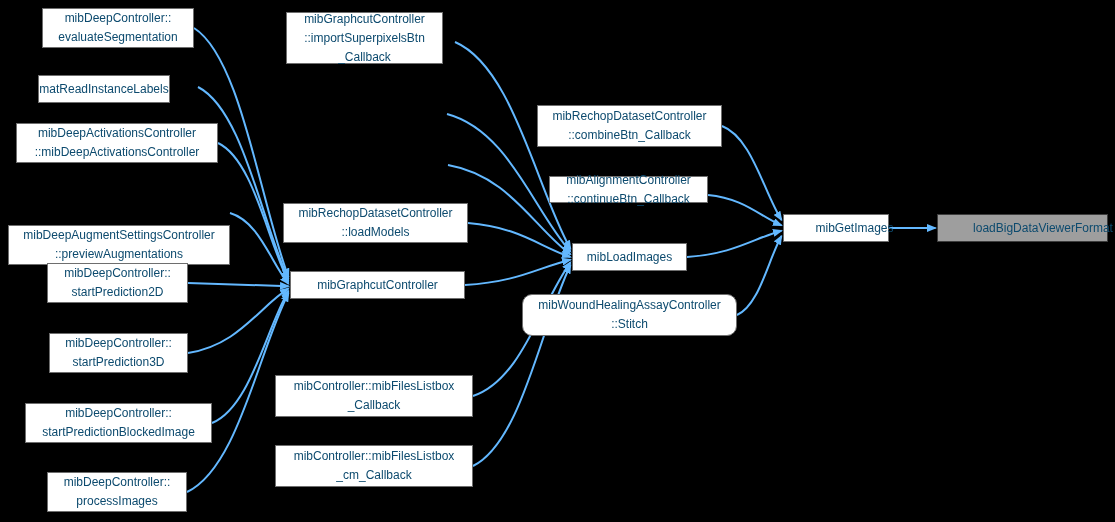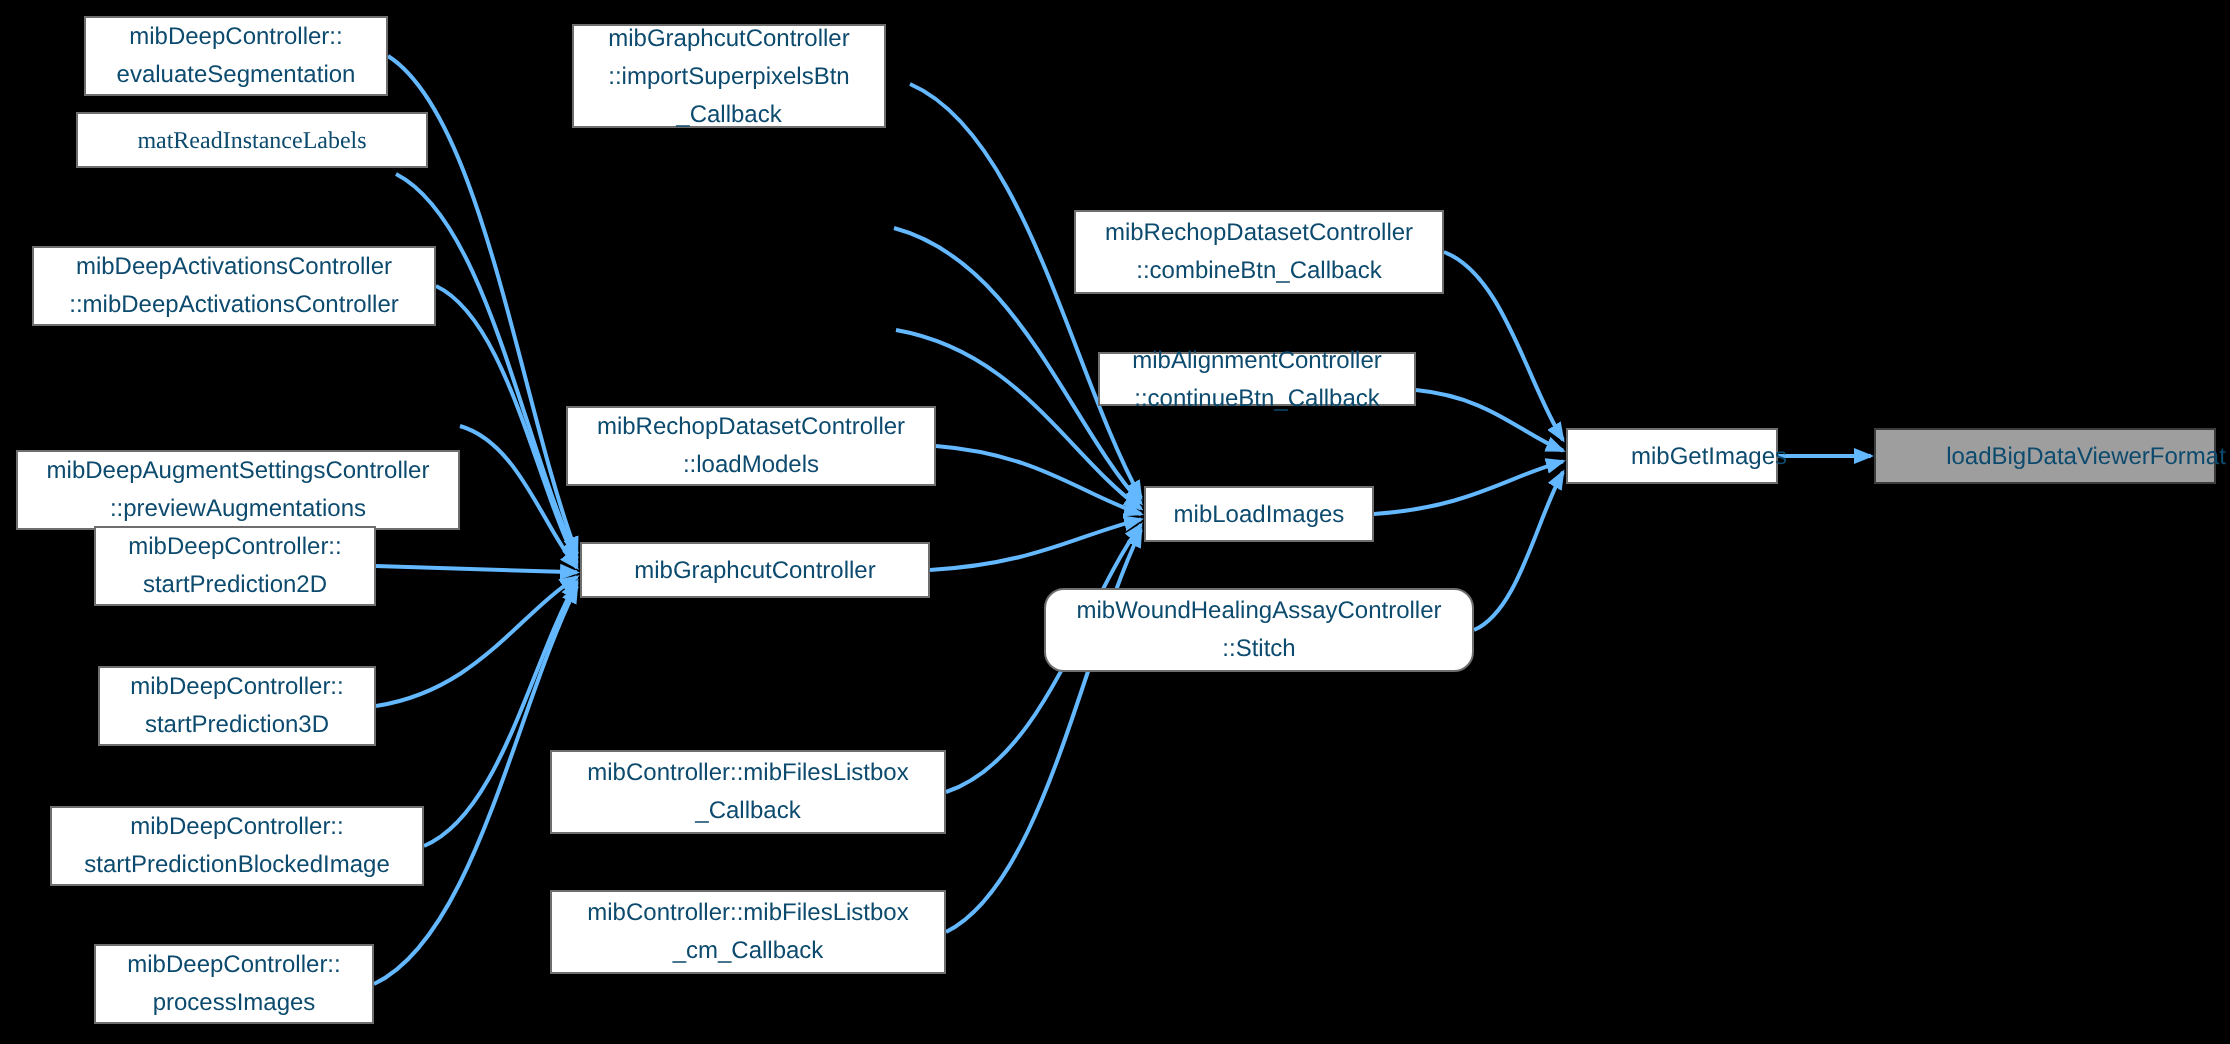--- a/index.html
+++ b/index.html
@@ -81,21 +81,21 @@
         <path d="M 722 126 C 751.75 137.28, 763.65 191.8, 781.5 220" fill="none" stroke="#63b8ff" stroke-width="2" marker-end="url(#arrowhead)"></path>
         <path d="M 708 195 C 744.75 198.64000000000001, 759.45 216.23333333333335, 781.5 225.33333333333334" fill="none" stroke="#63b8ff" stroke-width="2" marker-end="url(#arrowhead)"></path>
         <path d="M 687 257 C 734.25 253.84, 753.15 238.56666666666666, 781.5 230.66666666666666" fill="none" stroke="#63b8ff" stroke-width="2" marker-end="url(#arrowhead)"></path>
         <path d="M 737 315 C 759.25 305.52, 768.15 259.7, 781.5 236" fill="none" stroke="#63b8ff" stroke-width="2" marker-end="url(#arrowhead)"></path>
         <path d="M 889 228 L 935.5 228" fill="none" stroke="#63b8ff" stroke-width="2" marker-end="url(#arrowhead)"></path>
       </g>
   </svg>
   <div class="node-layer" id="node-layer">
       <div class="node" style="left: 42px; top: 8px; width: 152px; height: 40px;">mibDeepController::
 evaluateSegmentation</div>
-      <div class="node" style="left: 38px; top: 56px; width: 176px; height: 28px; font-family: Liberation Serif, serif;">matReadInstanceLabels</div>
+      <div class="node" style="left: 38px; top: 75px; width: 132px; height: 28px;">matReadInstanceLabels</div>
       <div class="node" style="left: 16px; top: 123px; width: 202px; height: 40px;">mibDeepActivationsController
 ::mibDeepActivationsController</div>
       <div class="node" style="left: 8px; top: 193px; width: 222px; height: 40px; margin-top: 32px;">mibDeepAugmentSettingsController
 ::previewAugmentations</div>
       <div class="node" style="left: 47px; top: 263px; width: 141px; height: 40px;">mibDeepController::
 startPrediction2D</div>
       <div class="node" style="left: 49px; top: 333px; width: 139px; height: 40px;">mibDeepController::
 startPrediction3D</div>
       <div class="node" style="left: 25px; top: 403px; width: 187px; height: 40px;">mibDeepController::
 startPredictionBlockedImage</div>

